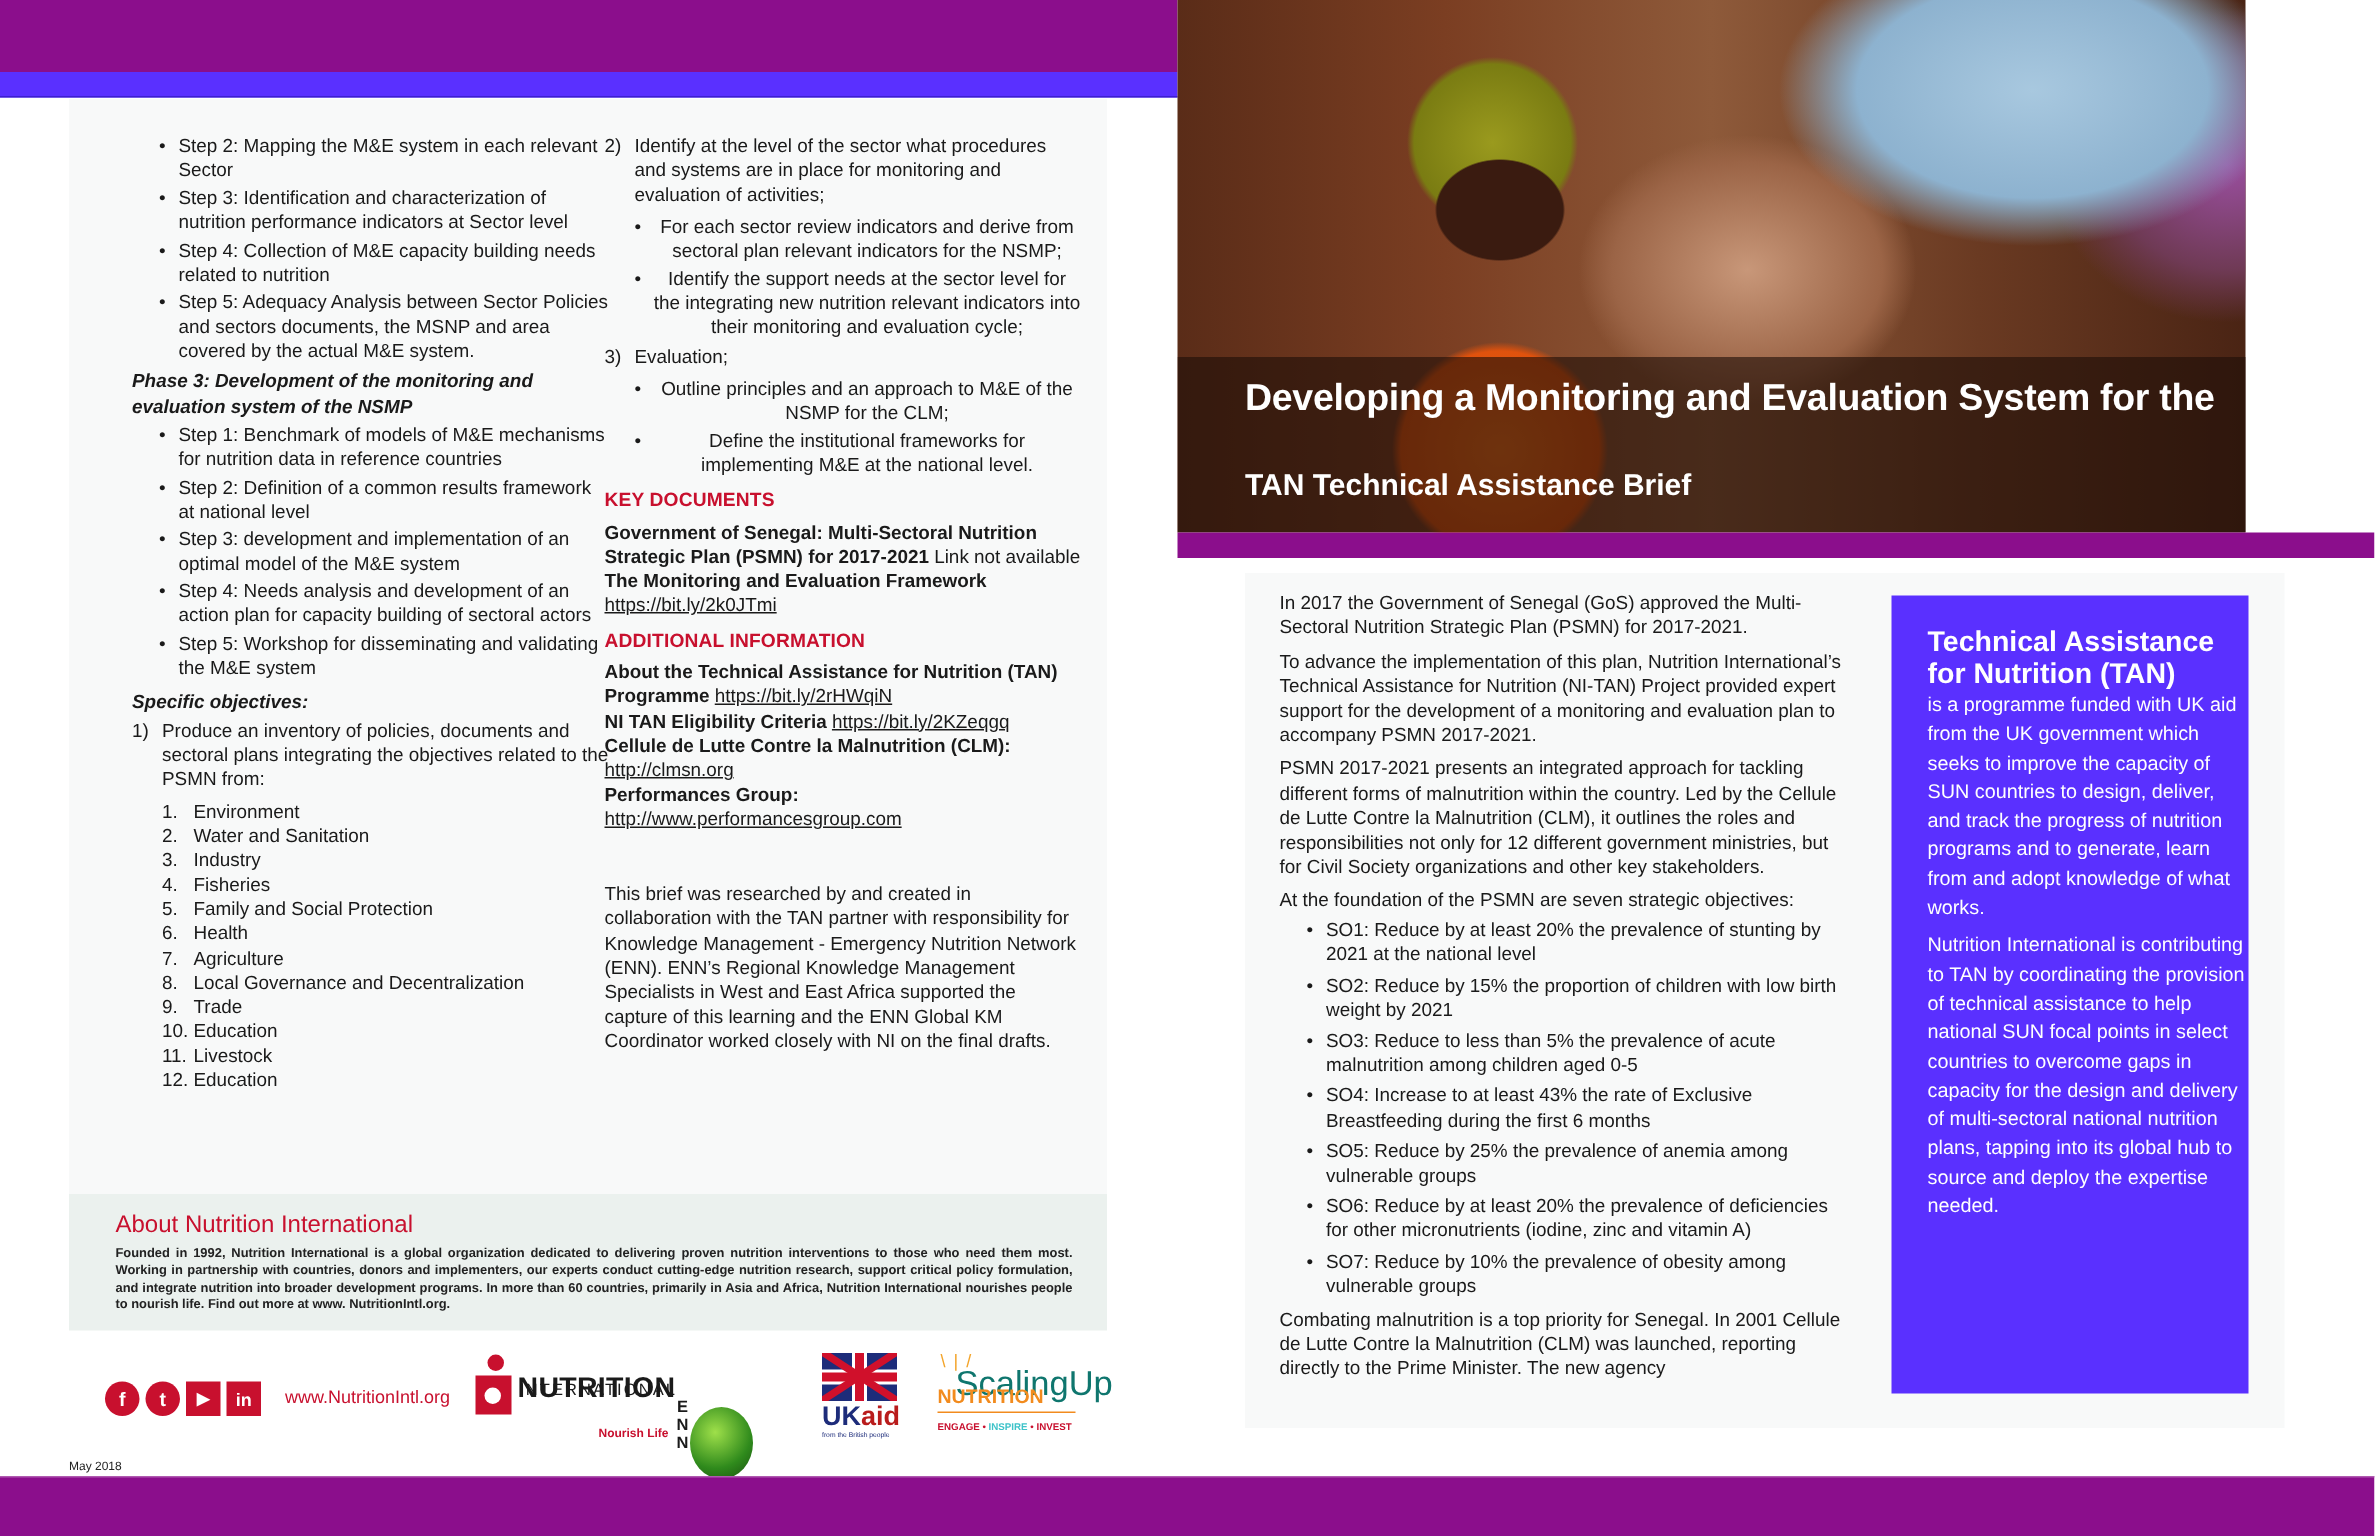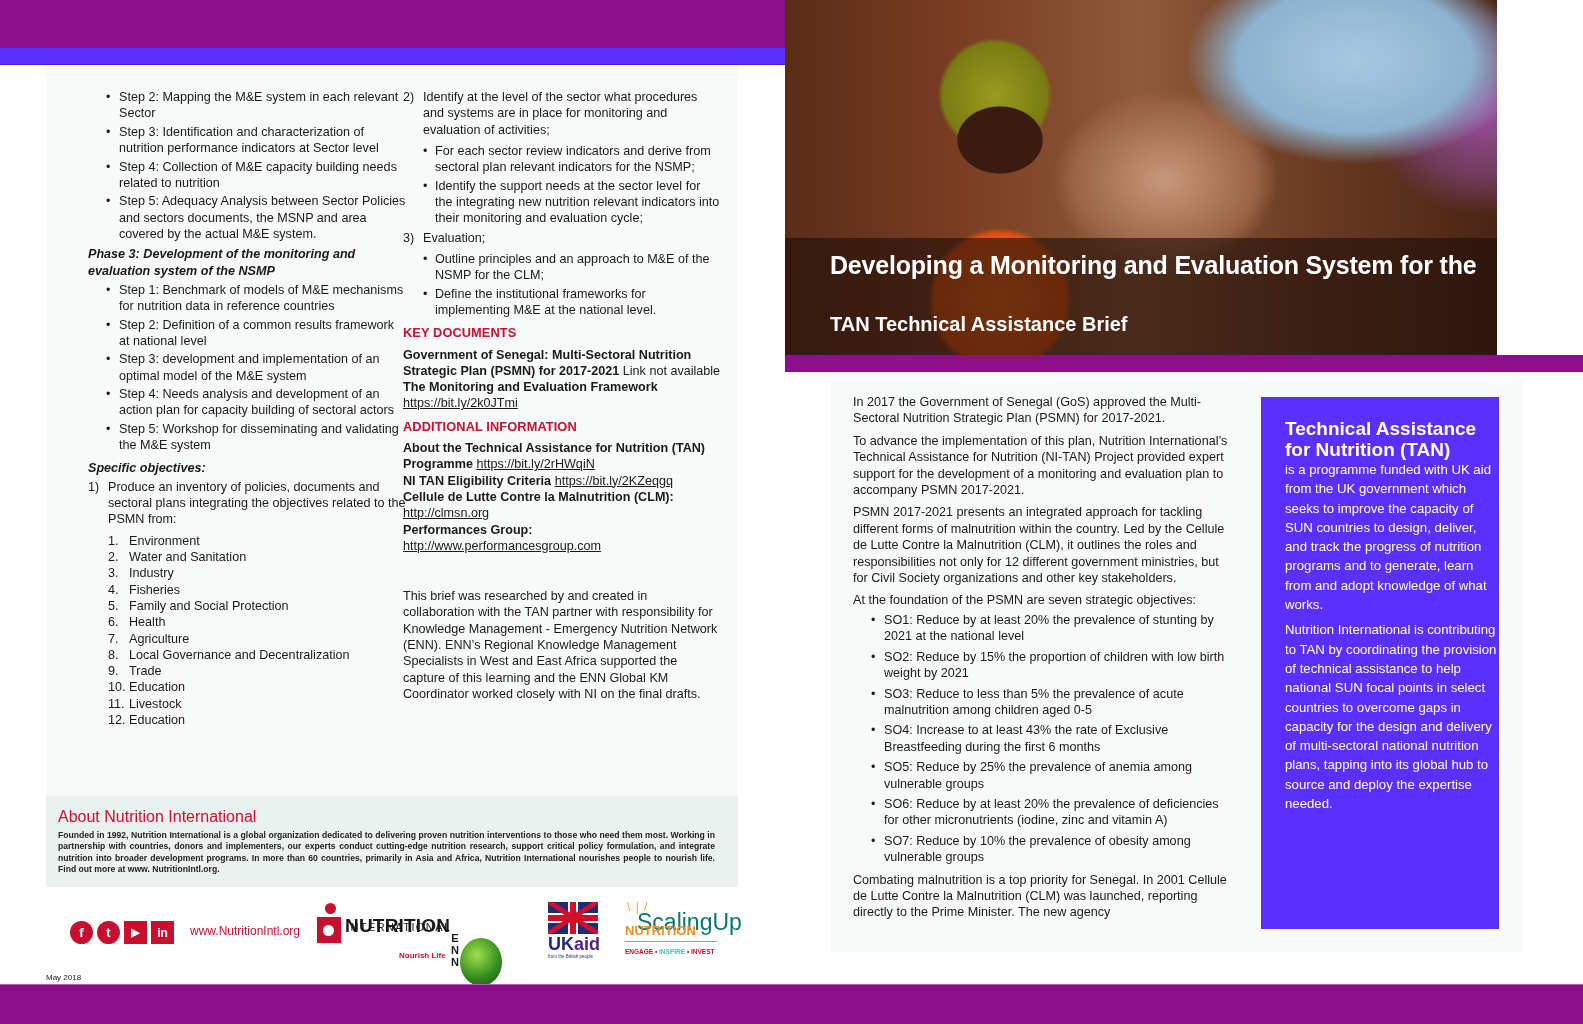--- a/index.html
+++ b/index.html
@@ -19,31 +19,31 @@
   ul.bul li { position: relative; padding-left: 31px; margin-bottom: 2.2px; }
   ul.bul li::before { content: "\2022"; position: absolute; left: 18px; top: 0; }
   .phase-h { font-weight: bold; font-style: italic; margin: 4px 0 3px 0; }
   ol.num { list-style: none; }
   ol.num > li { position: relative; padding-left: 20px; margin-bottom: 3px; }
   ol.num > li > .n { position: absolute; left: 0; top: 0; }
   ol.sub { list-style: none; margin-top: 5px; padding-left: 0; }
   ol.sub li { position: relative; padding-left: 21px; margin-bottom: 0; }
   ol.sub li .n { position: absolute; left: 0; top: 0; }
   .colb-num > li { padding-left: 21px; }
-  .colb-num ul.bul li { padding-left: 12px; }
+  .colb-num ul.bul li { padding-left: 12px; text-align: center; }
   .colb-num ul.bul li::before { left: 0; }
   .colb-num ul.bul { margin-top: 5px; }
 
   .red-h { color: #c8102e; font-weight: bold; font-size: 12.8px; margin: 7px 0 5px 0; letter-spacing: 0.1px; }
   .kd { font-size: 12.6px; line-height: 16.3px; }
   .kd b { font-weight: bold; }
   .kd a, .kd .lnk { color: #1a1a1a; text-decoration: underline; }
   .credit { margin-top: 34px; }
 
-  .about { position: absolute; left: 46px; top: 796px; width: 692px; height: 91px; background: #ebf1ee; padding: 12px 23px 0 12px; }
+  .about { position: absolute; left: 46px; top: 796px; width: 692px; height: 91px; background: #ebf1ee; padding: 12px 23px 0 31px; }
   .about h3 { color: #c8102e; font-weight: normal; font-size: 16px; margin-bottom: 4px; }
   .about p { font-size: 8.6px; line-height: 11.3px; font-weight: bold; text-align: justify; color: #222; }
 
   .logos { position: absolute; left: 46px; top: 890px; width: 692px; height: 80px; }
   .social { position: absolute; left: 24px; top: 31px; display: flex; gap: 4px; }
   .social span { width: 23px; height: 23px; background: #c8102e; color: #fff; display: flex; align-items: center; justify-content: center; font-weight: bold; font-size: 13px; }
   .social .rnd { border-radius: 50%; }
   .site { position: absolute; left: 144px; top: 34px; color: #c8102e; font-size: 12px; }
   .ni-logo { position: absolute; left: 271px; top: 13px; width: 132px; height: 58px; }
   .ni-dot { position: absolute; left: 8px; top: 0; width: 11px; height: 11px; border-radius: 50%; background: #c8102e; }
@@ -57,21 +57,21 @@
   .enn-globe { position: absolute; left: 10px; top: 10px; width: 42px; height: 48px; border-radius: 50%; background: radial-gradient(circle at 40% 35%, #9fe04a, #2f8a1c 60%, #184d0f); }
   .ukaid { position: absolute; left: 502px; top: 12px; width: 50px; height: 60px; }
   .flag { width: 50px; height: 32px; background: #1d2c7a; position: relative; overflow: hidden; }
   .flag::before { content: ""; position: absolute; left: 20px; top: 0; width: 10px; height: 32px; background: #fff; }
   .flag::after { content: ""; position: absolute; left: 0; top: 11px; width: 50px; height: 10px; background: #fff; }
   .flag .cr1 { position: absolute; left: 22px; top: 0; width: 6px; height: 32px; background: #d0102b; z-index: 2; }
   .flag .cr2 { position: absolute; left: 0; top: 13px; width: 50px; height: 6px; background: #d0102b; z-index: 2; }
   .flag .d1, .flag .d2 { position: absolute; left: -10px; top: 13px; width: 70px; height: 5px; background: #d0102b; z-index: 1; }
   .flag .d1 { transform: rotate(33deg); } .flag .d2 { transform: rotate(-33deg); }
   .ukaid-t { font-size: 18px; font-weight: bold; color: #1d2c7a; line-height: 20px; }
-  .ukaid-t em { font-style: normal; color: #4c1d95; }
+  .ukaid-t em { font-style: normal; color: #b91c1c; }
   .ukaid-s { font-size: 4.5px; color: #1d2c7a; }
   .sun { position: absolute; left: 575px; top: 10px; width: 100px; height: 62px; }
   .sun-rays { position: absolute; left: 6px; top: 0; color: #f3a42a; font-size: 12px; letter-spacing: 1px; }
   .sun-t1 { position: absolute; left: 16px; top: 9px; font-size: 23px; color: #0f766e; }
   .sun-t2 { position: absolute; left: 4px; top: 23px; font-size: 13px; color: #f28b1e; font-weight: bold; }
   .sun-line { position: absolute; left: 4px; top: 41px; width: 92px; height: 1px; background: #f28b1e; }
   .sun-t3 { position: absolute; left: 4px; top: 48px; font-size: 6.5px; font-weight: bold; color: #c8102e; white-space: nowrap; }
   .sun-t3 .i { color: #3ec3c9; }
   .date { position: absolute; left: 46px; top: 973px; font-size: 8px; color: #222; }
 

